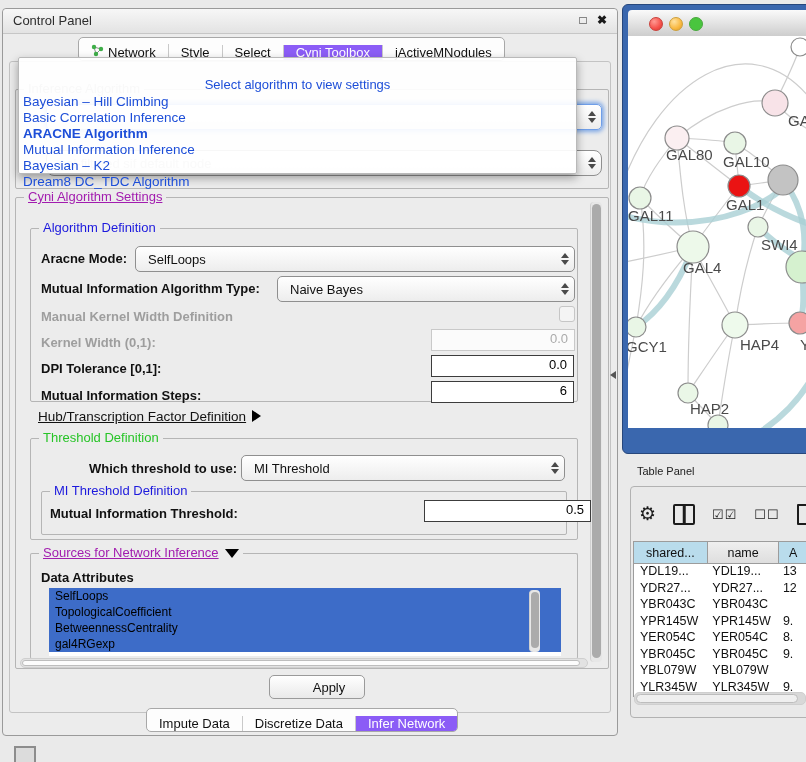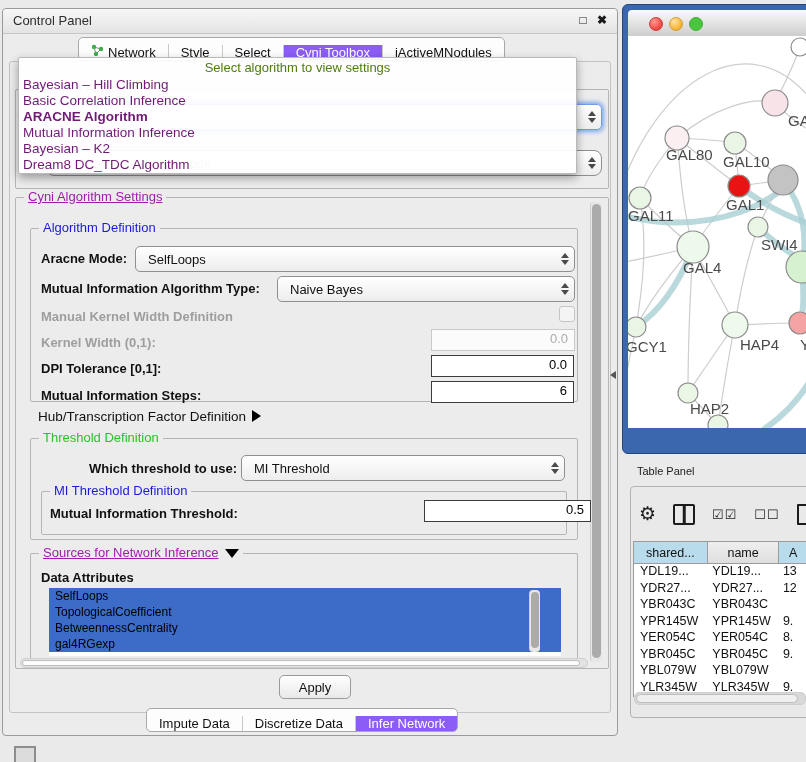--- a/index.html
+++ b/index.html
@@ -14,22 +14,22 @@
   .cp-btn{top:3px;width:16px;height:16px;font-size:12px;color:#1a1a1a;text-align:center;line-height:16px;font-weight:bold;cursor:default;}
 
   
   .tabbar{display:flex;background:#fdfdfd;border:1px solid #a8a8a8;border-radius:5px;overflow:hidden;height:22px;align-items:flex-end;}
   .tab{display:flex;align-items:center;gap:4px;padding:0 12px;font-size:13px;color:#111;border-right:1px solid #c9c9c9;white-space:nowrap;}
   .tab:last-child{border-right:none;}
   .tab.sel{background:#8b5cf6;color:#fff;}
 
   
   .popup{left:18px;top:57px;width:557px;height:115px;background:rgba(255,255,255,0.93);border:1px solid #b9b9b9;border-radius:2px;box-shadow:0 4px 10px rgba(0,0,0,0.35);z-index:30;}
-  .popup-prompt{height:17px;text-align:center;color:#4d7c0f;font-size:13px;padding-top:2px;}
-  .popup-item{height:16px;line-height:16px;font-size:13.5px;color:#701a75;padding-left:4px;white-space:nowrap;}
+  .popup-prompt{height:17px;text-align:center;color:#1d4ed8;font-size:13px;padding-top:19px;}
+  .popup-item{height:16px;line-height:16px;font-size:13.5px;color:#1d4ed8;padding-left:4px;white-space:nowrap;}
   .popup-item.hl{font-weight:bold;}
 
   
   .group{border:1px solid #b5b5b5;border-radius:2px;}
   .gtitle{position:absolute;top:-9px;left:8px;background:#ececec;padding:0 4px;font-size:13px;white-space:nowrap;}
   .gtitle.blue{color:#1c19dd;}
   .gtitle.green{color:#27c427;}
   .gtitle.black{color:#a21caf;text-decoration:underline;}
 
   .lbl{font-size:13px;font-weight:bold;color:#111;white-space:nowrap;}
@@ -178,21 +178,21 @@
         <div class="abs lbl dis" style="left:10px;top:106px;">Kernel Width (0,1):</div>
         <div class="abs field dis" style="left:400px;top:100px;width:130px;">0.0</div>
 
         <div class="abs lbl" style="left:10px;top:132px;">DPI Tolerance [0,1]:</div>
         <div class="abs field" style="left:400px;top:126px;width:129px;">0.0</div>
 
         <div class="abs lbl" style="left:10px;top:159px;">Mutual Information Steps:</div>
         <div class="abs field" style="left:400px;top:152px;width:129px;">6</div>
       </div>
 
-      <div class="abs" style="left:22px;top:211px;font-size:13.5px;color:#111;">
+      <div class="abs" style="left:22px;top:211px;font-size:13.5px;color:#111;text-decoration:underline;">
         <span>Hub/Transcription Factor Definition</span><span class="arrow-right"></span>
       </div>
 
       <div class="abs group" style="left:14px;top:240px;width:546px;height:100px;">
         <div class="gtitle green">Threshold Definition</div>
 
         <div class="abs lbl" style="left:58px;top:22px;">Which threshold to use:</div>
         <div class="abs combo" style="left:210px;top:16px;width:322px;">
           <span class="ctext">MI Threshold</span>
           <span class="stepper">
@@ -222,21 +222,21 @@
         <div class="abs vscroll" style="left:498px;top:36px;width:10px;height:62px;">
           <div class="vthumb" style="top:2px;height:56px;"></div>
         </div>
       </div>
 
       <div class="abs hscroll-track" style="left:4px;top:460px;width:566px;height:8px;">
         <div class="hscroll-thumb" style="left:1px;width:556px;"></div>
       </div>
     </div>
 
-    <div class="abs btn" style="left:276px;top:666px;width:70px;height:22px;">Apply</div>
+    <div class="abs btn" style="left:266px;top:666px;width:70px;height:22px;padding-left:24px;">Apply</div>
 
     <div class="abs tabbar" style="left:143px;top:699px;">
       <div class="tab">
           <span>Impute Data</span>
         </div>
       <div class="tab">
           <span>Discretize Data</span>
         </div>
       <div class="tab sel">
           <span>Infer Network</span>

